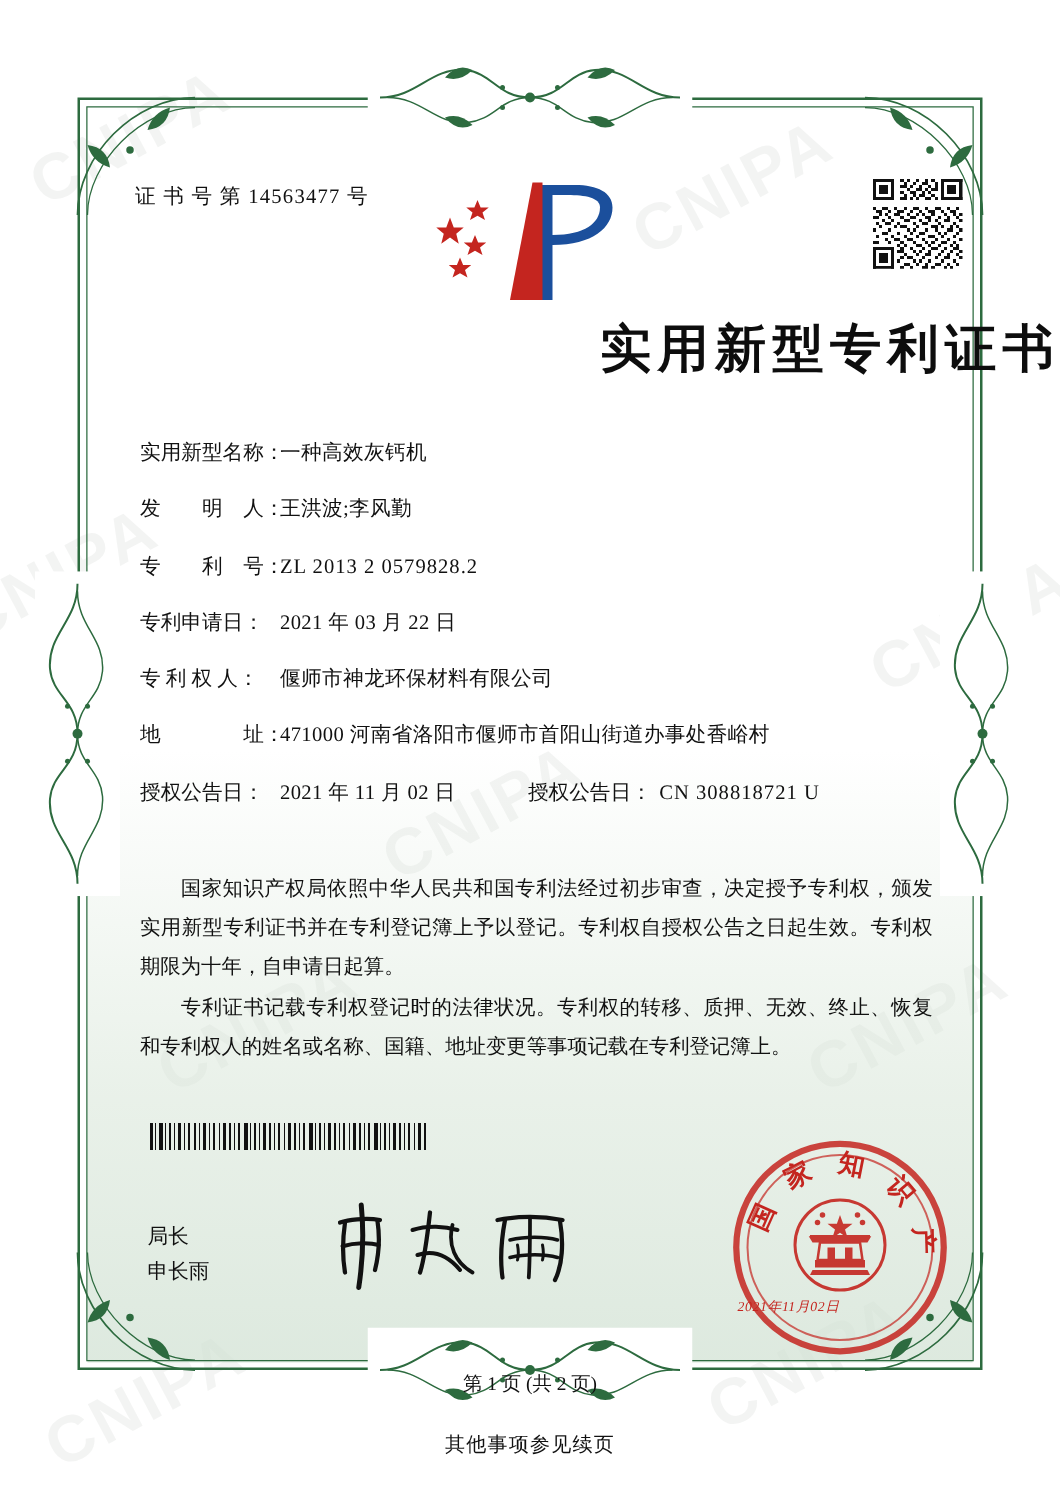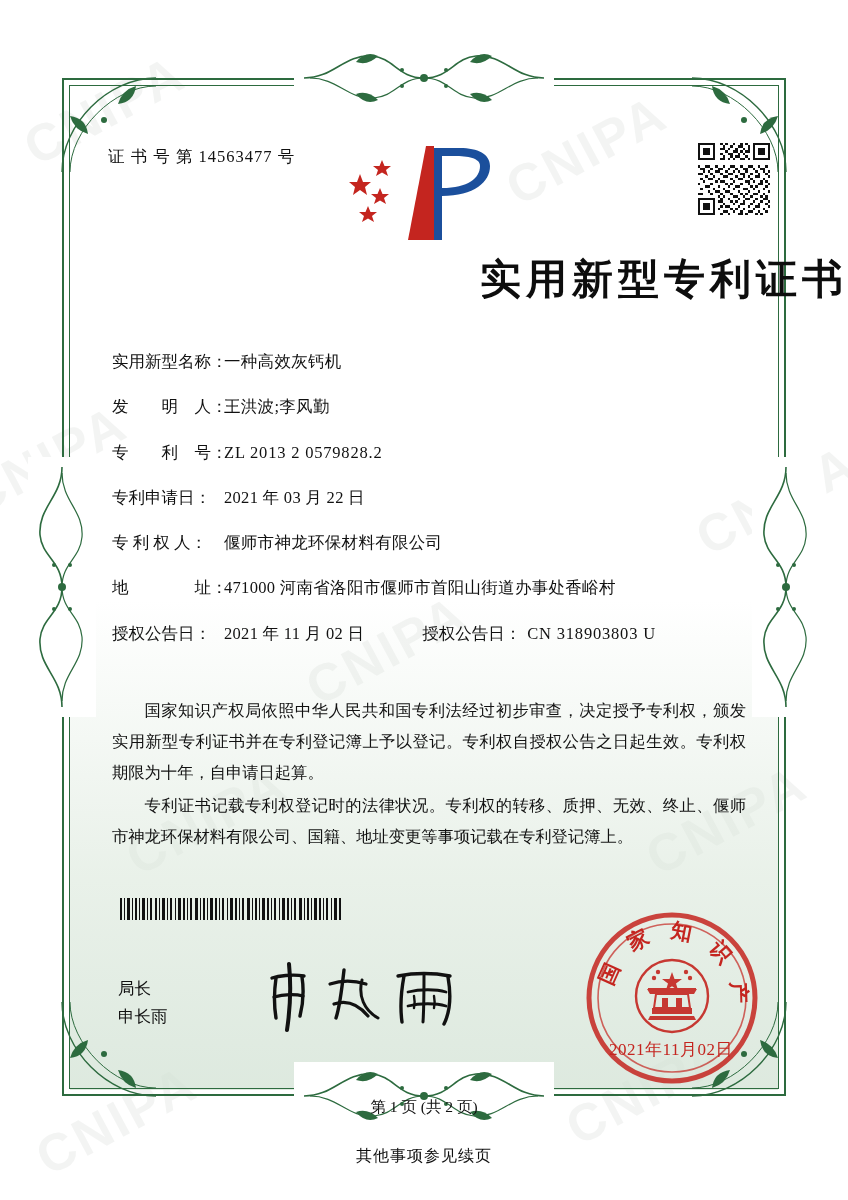--- a/index.html
+++ b/index.html
@@ -171,24 +171,25 @@
   
   .seal {
     position: absolute;
     right: 88px; top: 910px;
     width: 176px; height: 176px;
   }
   .seal-date {
     position: absolute;
     right: 96px; top: 1038px;
     width: 162px;
-    text-align: center;
-    font-size: 17px;
+    text-align: left;
+    font-size: 11px;
     color: #c4251f;
     letter-spacing: 0.5px;
+    font-style: italic;
   }
 
   
   .page-no {
     position: absolute;
     left: 0; right: 0; top: 1097px;
     text-align: center;
     font-size: 15.5px;
     color: #111;
   }
@@ -556,28 +557,28 @@
 
   <div class="field-row">
     <div class="field-label">地　　　　址：</div>
     <div class="field-value">471000 河南省洛阳市偃师市首阳山街道办事处香峪村</div>
   </div>
 
   <div class="field-row dual">
     <div class="field-label">授权公告日：</div>
     <div class="field-value">2021 年 11 月 02 日</div>
     <div class="dual-second-label">授权公告日：</div>
-    <div class="field-value mono-num" style="margin-left:6px;">CN 318903803 U</div>
+    <div class="field-value mono-num" style="margin-left:6px;">CN 308818721 U</div>
   </div>
 
 </div>
 
 <div class="paras">
   <p>国家知识产权局依照中华人民共和国专利法经过初步审查，决定授予专利权，颁发实用新型专利证书并在专利登记簿上予以登记。专利权自授权公告之日起生效。专利权期限为十年，自申请日起算。</p>
-  <p>专利证书记载专利权登记时的法律状况。专利权的转移、质押、无效、终止、偃师市神龙环保材料有限公司、国籍、地址变更等事项记载在专利登记簿上。</p>
+  <p>专利证书记载专利权登记时的法律状况。专利权的转移、质押、无效、终止、恢复和专利权人的姓名或名称、国籍、地址变更等事项记载在专利登记簿上。</p>
 </div>
 
 <svg class="barcode" viewBox="0 0 222 22" shape-rendering="crispEdges">
   <g fill="#111111">
     <rect x="0" y="0" width="2" height="22"></rect>
       <rect x="4" y="0" width="1" height="22"></rect>
     <rect x="7" y="0" width="3" height="22"></rect>
       <rect x="12" y="0" width="1" height="22"></rect>
     <rect x="15" y="0" width="2" height="22"></rect>
       <rect x="19" y="0" width="1" height="22"></rect>

